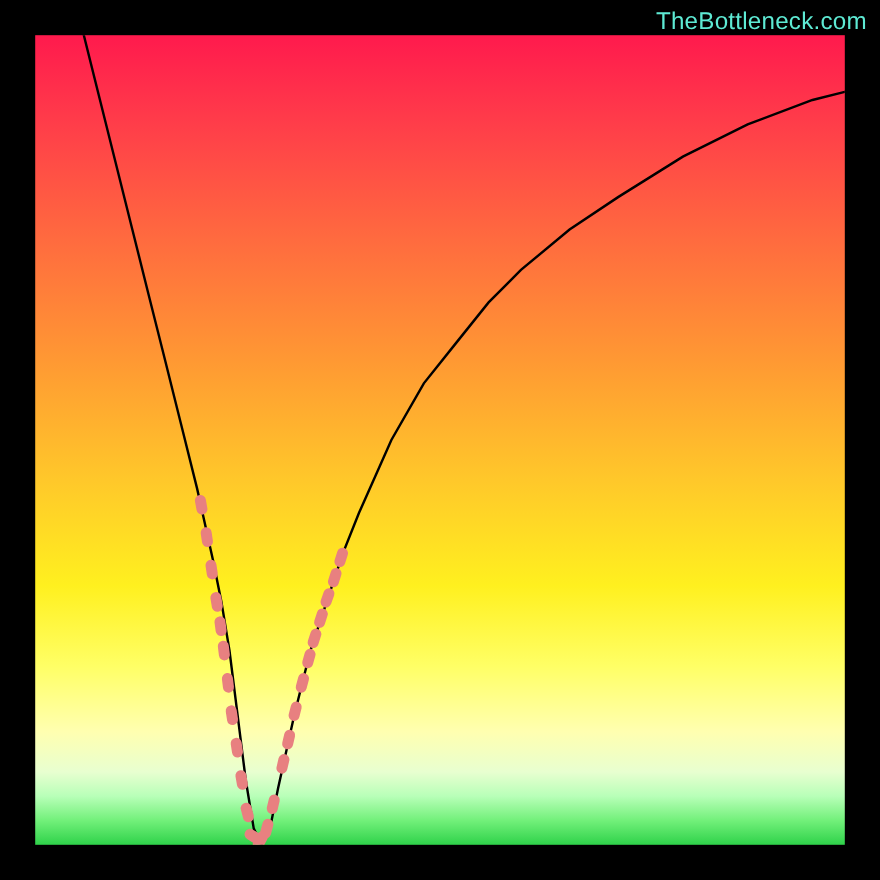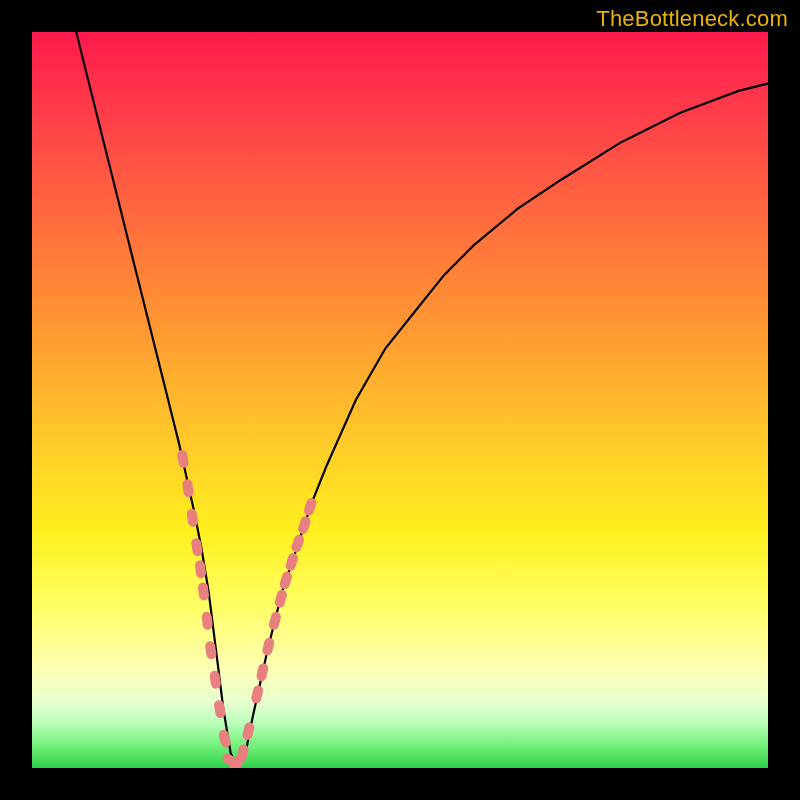--- a/index.html
+++ b/index.html
@@ -38,21 +38,21 @@
       #e8ffd0 91%,
       #b8ffb8 94%,
       #72f07a 97%,
       #2fd24a 100%
     );
   }
   .watermark {
     position: absolute;
     top: 6px;
     right: 12px;
-    color: #eab308;
+    color: #5eead4;
     font-size: 22px;
     font-weight: 500;
     letter-spacing: 0.2px;
     user-select: none;
   }
   svg.curve {
     position: absolute;
     top: 0;
     left: 0;
     width: 736px;

